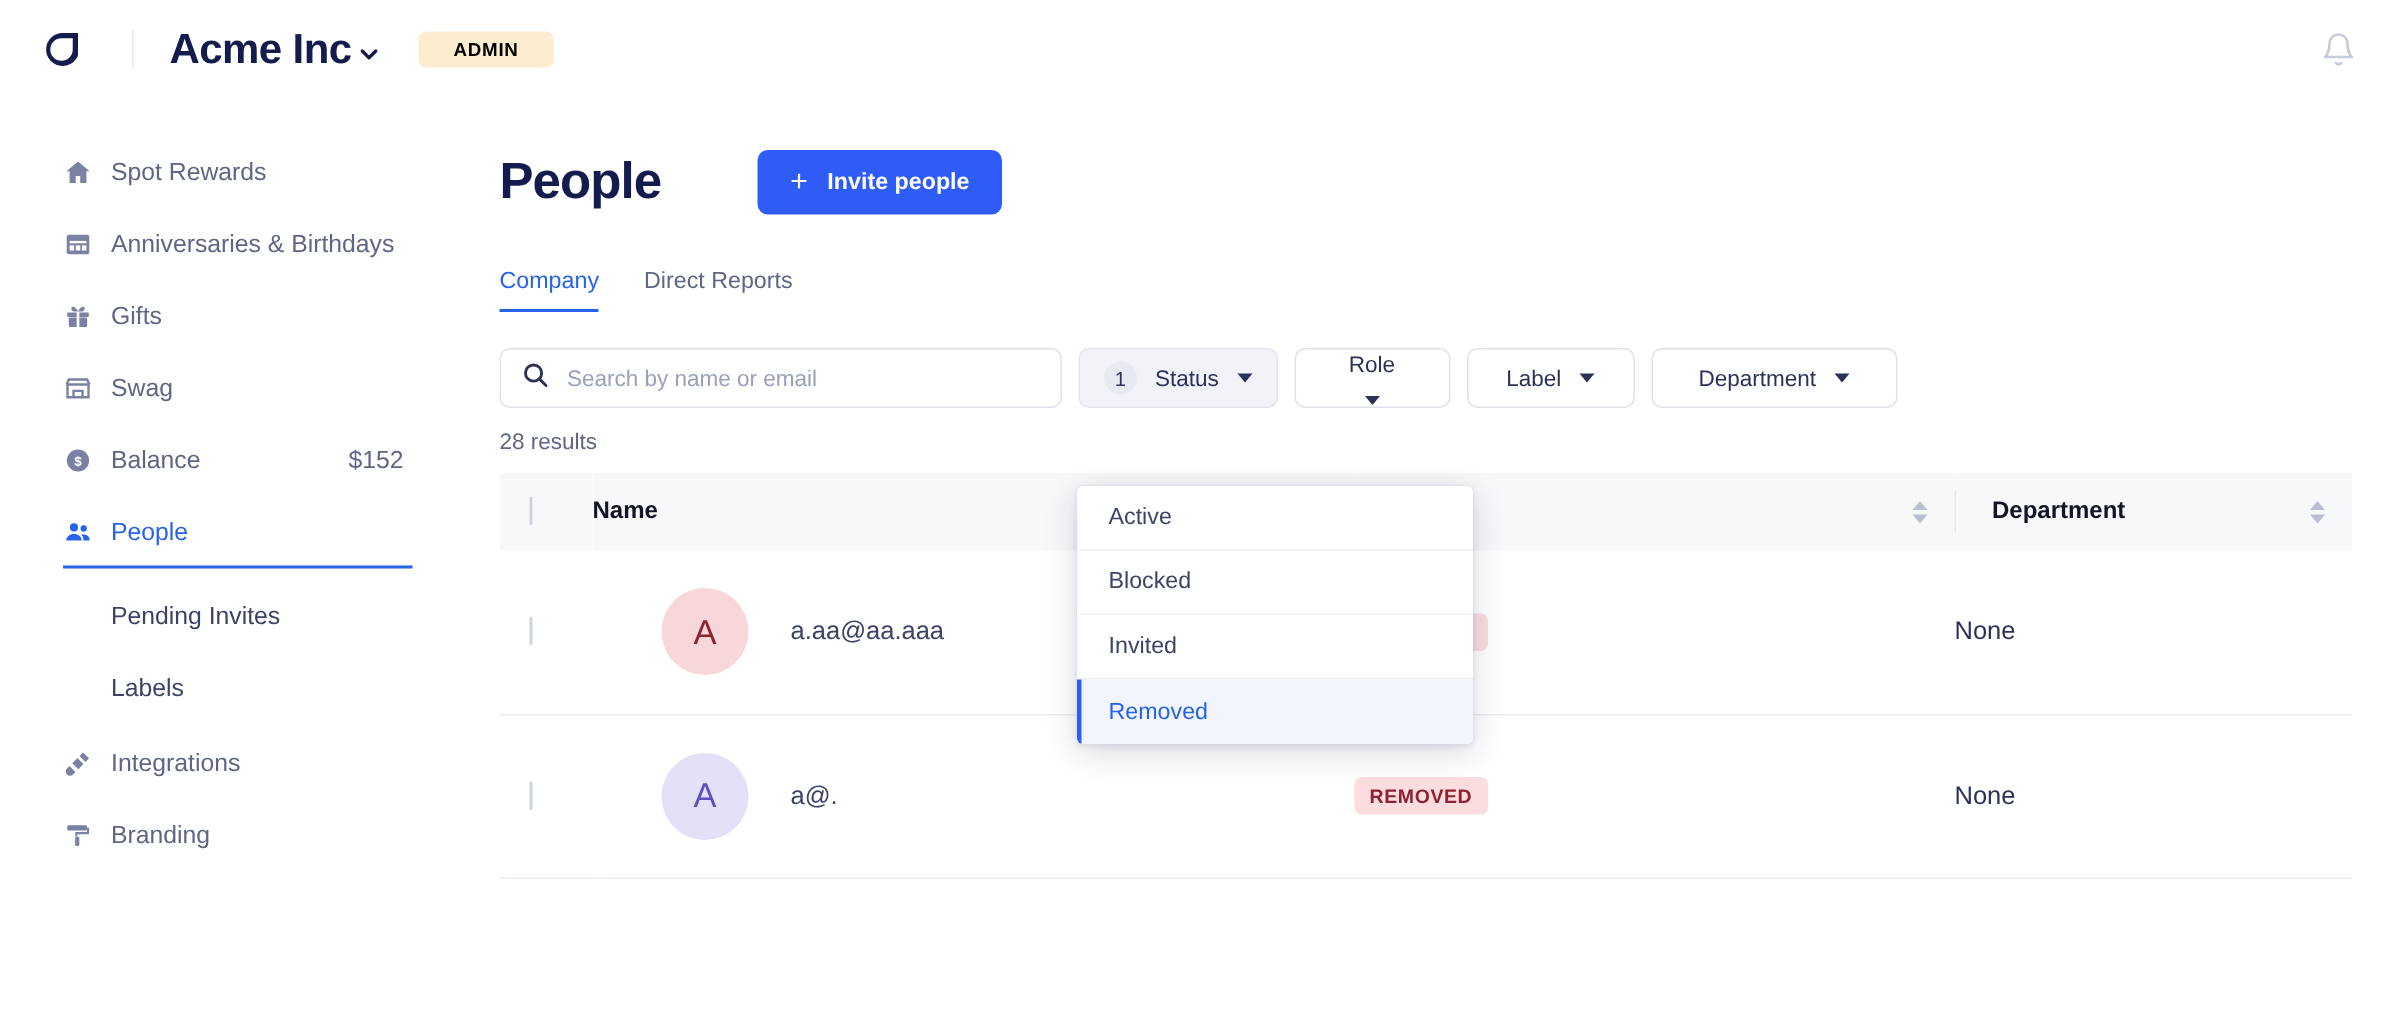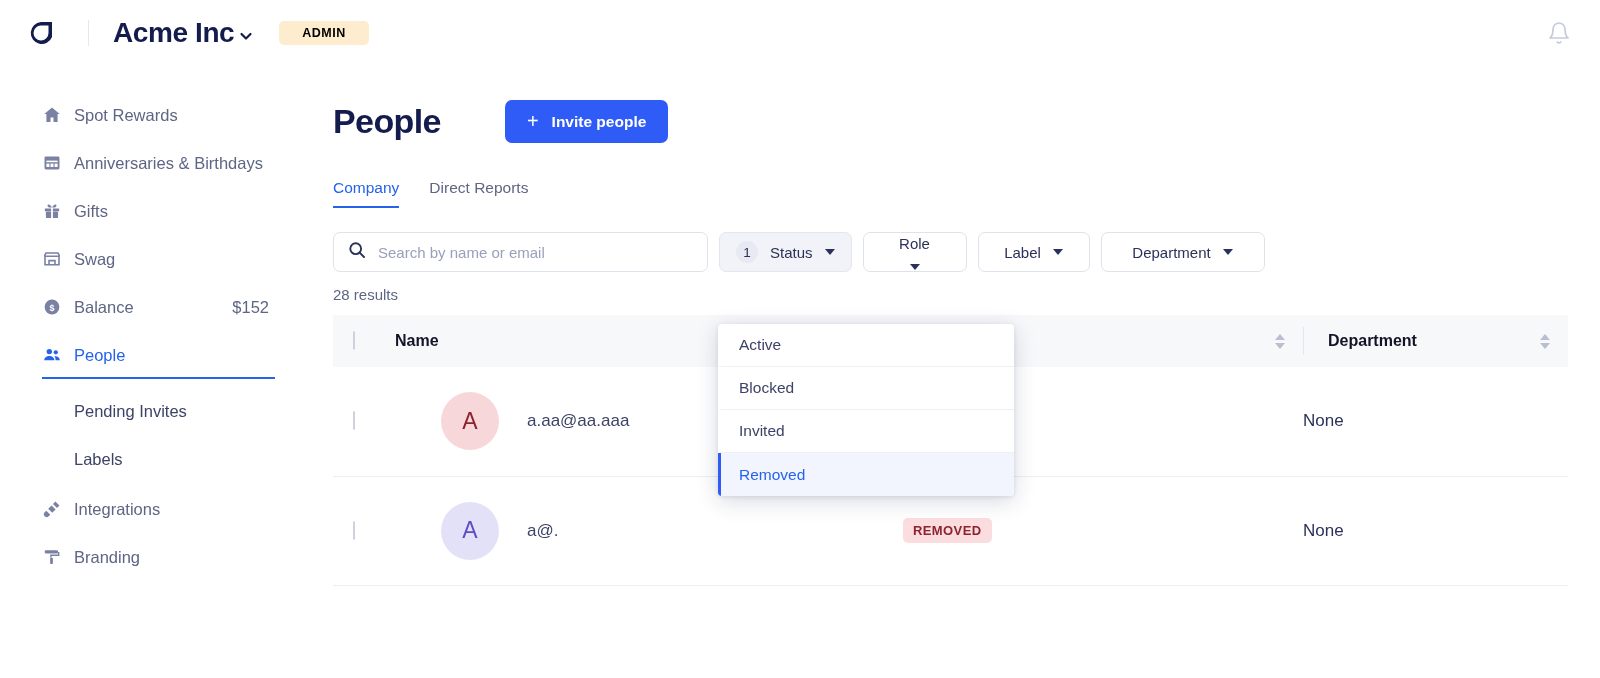--- a/index.html
+++ b/index.html
@@ -232,21 +232,21 @@
     font-size: 13px; font-weight: bold; letter-spacing: .4px;
     padding: 5px 10px; border-radius: 5px;
   }
   .labels-cell { padding-left: 73px; }
   .dept-cell { padding-left: 97px; font-size: 17px; color: #2b3158; }
 
   
   .dropdown {
     position: absolute;
     left: 431px; top: 258px;
-    width: 296px;
+    width: 264px;
     background: #ffffff;
     border-radius: 4px;
     box-shadow: 0 5px 22px rgba(20,27,77,0.17), 0 1px 4px rgba(20,27,77,0.10);
     z-index: 60;
     overflow: hidden;
   }
   .dd-item {
     height: 43px; display: flex; align-items: center;
     padding-left: 18px;
     font-size: 15.5px; color: #3d4366;

